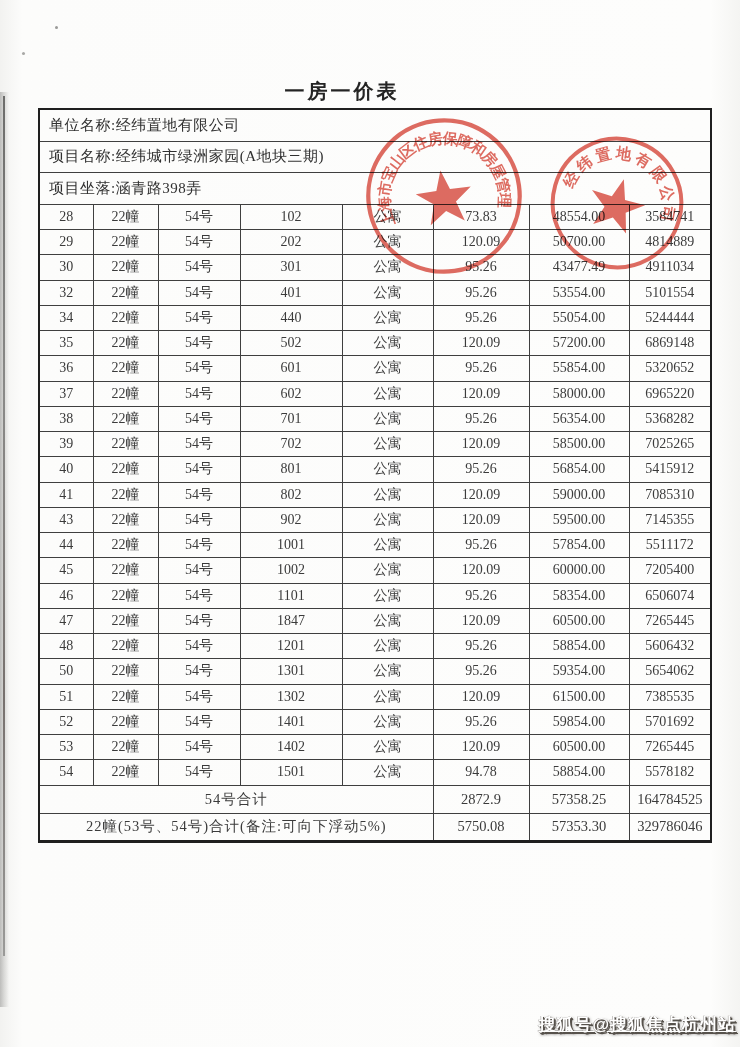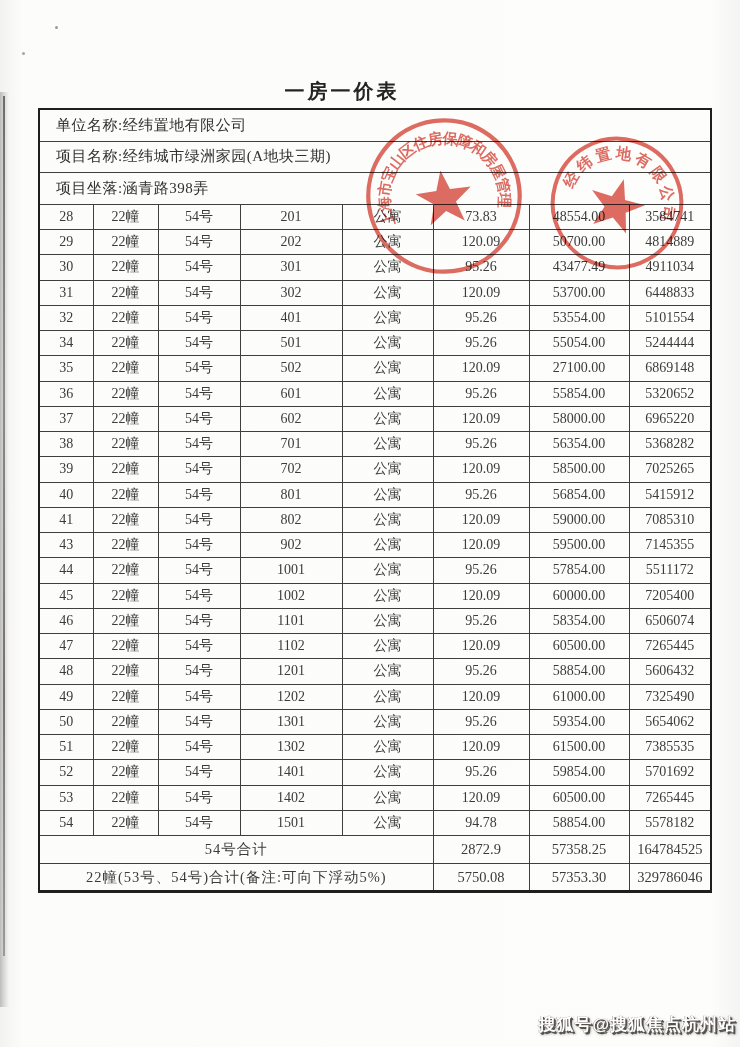--- a/index.html
+++ b/index.html
@@ -33,37 +33,38 @@
     color:#3b3b3b;
   }
   table.price-table{border:2px solid #1f1f1f;border-bottom-width:3px;}
   .price-table td{
     border:1px solid #3f3f3f;
     text-align:center;vertical-align:middle;
     font-size:14px;padding:0;height:24.25px;
     white-space:nowrap;overflow:hidden;
   }
   .price-table tr.info-row td{
-    text-align:left;padding:0 0 0 16px;font-size:15px;height:30.6px;
+    text-align:left;padding:0 0 0 9px;font-size:15px;height:30.6px;
     letter-spacing:0.5px;color:#303030;
   }
   .price-table tr.footer-row td{height:26px;font-size:14.5px;}
   .price-table tr.footer-row td.footer-label{letter-spacing:1px;}
   
   .stamp{position:absolute;mix-blend-mode:multiply;opacity:0.88;pointer-events:none;}
   .stamp svg{display:block;}
   #stamp-0{left:358px;top:110px;width:172px;height:172px;filter:blur(0.4px);}
   #stamp-1{left:544px;top:130px;width:146px;height:146px;filter:blur(0.4px);}
   
   .watermark{
     position:absolute;right:4px;top:1013px;
     font-family:"Liberation Sans","DejaVu Sans",sans-serif;
     font-size:17px;font-weight:bold;letter-spacing:1px;
     color:#ffffff;
     text-shadow:1px 1px 0 #57524c,2px 2px 0 #57524c,2px 2px 3px rgba(40,35,30,.55),-0.5px -0.5px 0 rgba(90,85,80,.6);
+    text-decoration:underline;
   }
 </style>
 </head>
 <body>
 
 <div class="page">
 
   <div class="edge-strip"></div>
   <div class="edge-line"></div>
   <div class="specks"></div>
@@ -89,21 +90,21 @@
         <td colspan="8">项目名称:经纬城市绿洲家园(A地块三期)</td>
       </tr>
       <tr class="info-row">
         <td colspan="8">项目坐落:涵青路398弄</td>
       </tr>
 
     <tr>
           <td>28</td>
           <td>22幢</td>
           <td>54号</td>
-          <td>201</td>
+          <td>102</td>
           <td>公寓</td>
           <td>73.83</td>
           <td>48554.00</td>
           <td>3584741</td>
         </tr>
         <tr>
           <td>29</td>
           <td>22幢</td>
           <td>54号</td>
           <td>202</td>
@@ -116,57 +117,47 @@
           <td>30</td>
           <td>22幢</td>
           <td>54号</td>
           <td>301</td>
           <td>公寓</td>
           <td>95.26</td>
           <td>43477.49</td>
           <td>4911034</td>
         </tr>
         <tr>
-          <td>31</td>
-          <td>22幢</td>
-          <td>54号</td>
-          <td>302</td>
-          <td>公寓</td>
-          <td>120.09</td>
-          <td>53700.00</td>
-          <td>6448833</td>
-        </tr>
-        <tr>
           <td>32</td>
           <td>22幢</td>
           <td>54号</td>
           <td>401</td>
           <td>公寓</td>
           <td>95.26</td>
           <td>53554.00</td>
           <td>5101554</td>
         </tr>
         <tr>
           <td>34</td>
           <td>22幢</td>
           <td>54号</td>
-          <td>501</td>
+          <td>440</td>
           <td>公寓</td>
           <td>95.26</td>
           <td>55054.00</td>
           <td>5244444</td>
         </tr>
         <tr>
           <td>35</td>
           <td>22幢</td>
           <td>54号</td>
           <td>502</td>
           <td>公寓</td>
           <td>120.09</td>
-          <td>27100.00</td>
+          <td>57200.00</td>
           <td>6869148</td>
         </tr>
         <tr>
           <td>36</td>
           <td>22幢</td>
           <td>54号</td>
           <td>601</td>
           <td>公寓</td>
           <td>95.26</td>
           <td>55854.00</td>
@@ -259,45 +250,35 @@
           <td>1101</td>
           <td>公寓</td>
           <td>95.26</td>
           <td>58354.00</td>
           <td>6506074</td>
         </tr>
         <tr>
           <td>47</td>
           <td>22幢</td>
           <td>54号</td>
-          <td>1102</td>
+          <td>1847</td>
           <td>公寓</td>
           <td>120.09</td>
           <td>60500.00</td>
           <td>7265445</td>
         </tr>
         <tr>
           <td>48</td>
           <td>22幢</td>
           <td>54号</td>
           <td>1201</td>
           <td>公寓</td>
           <td>95.26</td>
           <td>58854.00</td>
           <td>5606432</td>
-        </tr>
-        <tr>
-          <td>49</td>
-          <td>22幢</td>
-          <td>54号</td>
-          <td>1202</td>
-          <td>公寓</td>
-          <td>120.09</td>
-          <td>61000.00</td>
-          <td>7325490</td>
         </tr>
         <tr>
           <td>50</td>
           <td>22幢</td>
           <td>54号</td>
           <td>1301</td>
           <td>公寓</td>
           <td>95.26</td>
           <td>59354.00</td>
           <td>5654062</td>

